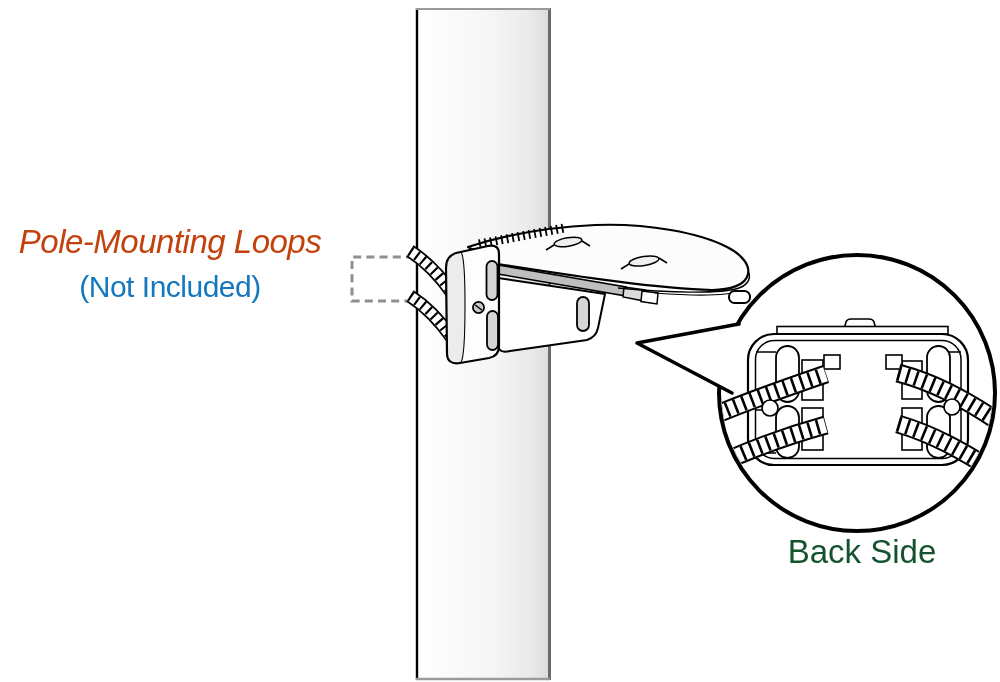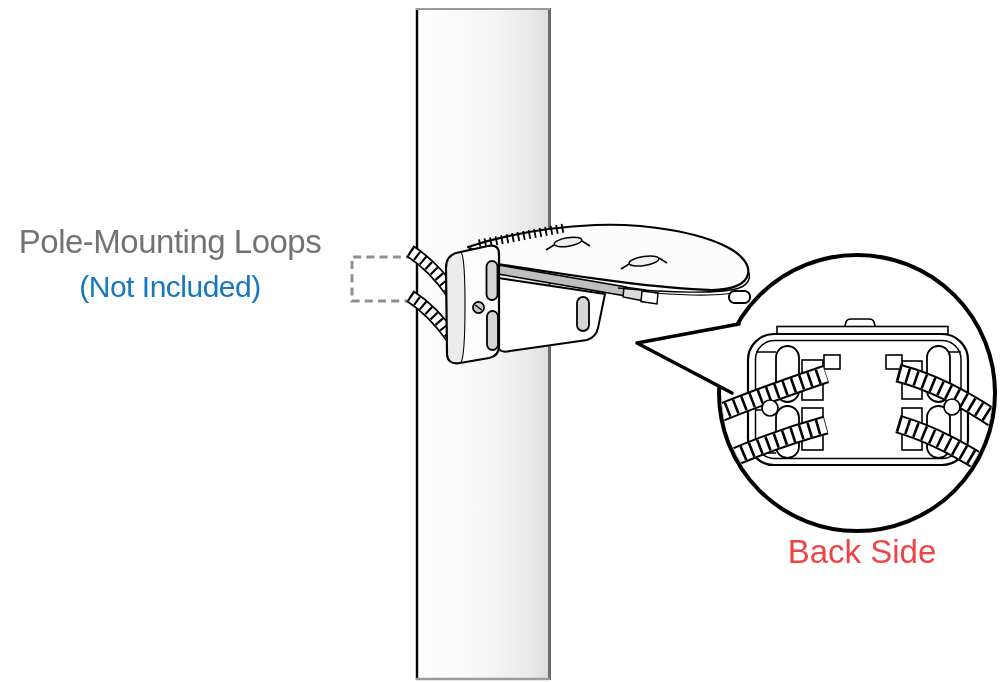--- a/index.html
+++ b/index.html
@@ -155,18 +155,18 @@
       <circle cx="770" cy="408" r="8" fill="#fff" stroke="#000" stroke-width="1.7"></circle>
       <circle cx="952" cy="407" r="8" fill="#fff" stroke="#000" stroke-width="1.7"></circle>
     </g>
 
     <g>
       <polygon points="739,323 637,343 732,394" fill="#ffffff"></polygon>
       <path d="M739,324 L637,343 L732,393" fill="none" stroke="#000" stroke-width="3.6" stroke-linejoin="round" stroke-linecap="round"></path>
     </g>
   </svg>
 
-  <div class="lbl lbl-line1" style="color: #737373;">Pole-Mounting Loops</div>
+  <div class="lbl lbl-line1" style="color: #c2410c; font-style: italic;">Pole-Mounting Loops</div>
 
   <div class="lbl lbl-line2" style="color: rgb(20, 120, 190);">(Not Included)</div>
 
-  <div class="lbl lbl-backside" style="color: #ef4444;">Back Side</div>
+  <div class="lbl lbl-backside" style="color: #14532d;">Back Side</div>
 </div>
 
 </body></html>

